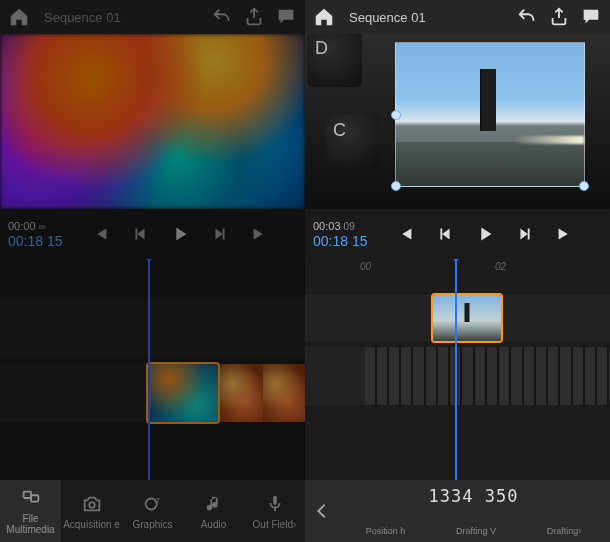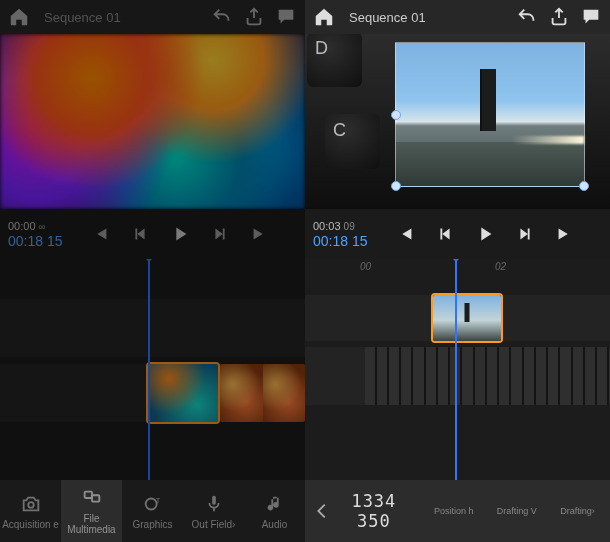--- a/index.html
+++ b/index.html
@@ -182,21 +182,21 @@
   .bb-item.active { background:#4a4a4a; color:#eee; }
   .bb-item .icon { width:22px; height:22px; }
 
   .bottombar-r {
     height: 62px;
     display:flex; align-items:center;
     background:#2c2c2c;
     padding: 0 6px; gap:10px;
   }
   .br-chevron { width:22px; color:#aaa; cursor:pointer; }
-  .br-group { display:flex; flex-direction:row; align-items:center; gap:20px; font-size:10px; color:#999;text-align:center; }
+  .br-group { display:flex; flex-direction:column; align-items:center; gap:20px; font-size:10px; color:#999;text-align:center; }
   .br-pair { display:flex; gap:8px; }
   .br-num { font-size:17px; font-family: Menlo, monospace; color:#ddd; letter-spacing:1px; }
   .br-sublabels { display:flex; gap:5px; font-size:9px; color:#888; width:100%; justify-content:space-around;}
   .sq-btn { width:26px; height:26px; border:1px solid #888; border-radius:3px; display:flex; align-items:center; justify-content:center; }
 
   svg { width:100%; height:100%; fill:none; stroke:currentColor; stroke-width:2; }
   .fillcur svg { fill: currentColor; stroke:none; }
 </style>
 </head>
 <body>
@@ -280,64 +280,64 @@
       </div>
       <div class="clip" style="left:220px; width:85px;">
         <div class="thumb th-color2" style="width:50%"></div>
         <div class="thumb th-color2" style="width:50%"></div>
       </div>
     </div>
     <div class="playhead" style="left:148px;"></div>
   </div>
 
   <div class="bottombar">
+    <div class="bb-item active">
+      <span class="icon">
+          <svg viewBox="0 0 24 24">
+            <rect x="4" y="5" width="8" height="7" rx="1"></rect>
+            <rect x="12" y="9" width="8" height="7" rx="1"></rect>
+          </svg>
+        </span>
+      <span style="white-space:pre; text-align:center; line-height:1.1;">File
+Multimedia</span>
+    </div>
     <div class="bb-item">
       <span class="icon">
           <svg viewBox="0 0 24 24">
             <path d="M4 8h3l2-3h6l2 3h3v11H4z"></path>
             <circle cx="12" cy="13" r="3"></circle>
           </svg>
         </span>
       <span style="text-align:center; line-height:1.1;">Acquisition e</span>
     </div>
-    <div class="bb-item active">
-      <span class="icon">
-          <svg viewBox="0 0 24 24">
-            <rect x="4" y="5" width="8" height="7" rx="1"></rect>
-            <rect x="12" y="9" width="8" height="7" rx="1"></rect>
-          </svg>
-        </span>
-      <span style="white-space:pre; text-align:center; line-height:1.1;">File
-Multimedia</span>
-    </div>
     <div class="bb-item">
       <span class="icon">
           <svg viewBox="0 0 24 24">
             <circle cx="10" cy="12" r="6"></circle>
             <text x="15" y="11" font-size="8" fill="currentColor" stroke="none">T</text>
           </svg>
         </span>
       <span>Graphics</span>
     </div>
     <div class="bb-item">
       <span class="icon fillcur">
           <svg viewBox="0 0 24 24">
+            <path d="M10 4v12a3 3 0 1 1-2-2.8V7l8-2v8a3 3 0 1 1-2-2.8V4z"></path>
+          </svg>
+        </span>
+      <span>Audio</span>
+    </div>
+    <div class="bb-item">
+      <span class="icon fillcur">
+          <svg viewBox="0 0 24 24">
             <rect x="10" y="3" width="4" height="10" rx="2"></rect>
             <path d="M7 11a5 5 0 0 0 10 0M12 16v4" stroke="currentColor" fill="none"></path>
           </svg>
         </span>
       <span style="text-align:center; line-height:1.1;">Out Field›</span>
-    </div>
-    <div class="bb-item">
-      <span class="icon fillcur">
-          <svg viewBox="0 0 24 24">
-            <path d="M10 4v12a3 3 0 1 1-2-2.8V7l8-2v8a3 3 0 1 1-2-2.8V4z"></path>
-          </svg>
-        </span>
-      <span>Audio</span>
     </div>
   </div>
 </div>
 
 <div class="pane right-pane">
   <div class="topbar">
     <span class="icon fillcur">
       <svg viewBox="0 0 24 24">
           <path d="M3 11 12 3l9 8v9a1 1 0 0 1-1 1h-5v-6h-6v6H4a1 1 0 0 1-1-1z"></path>
         </svg>

